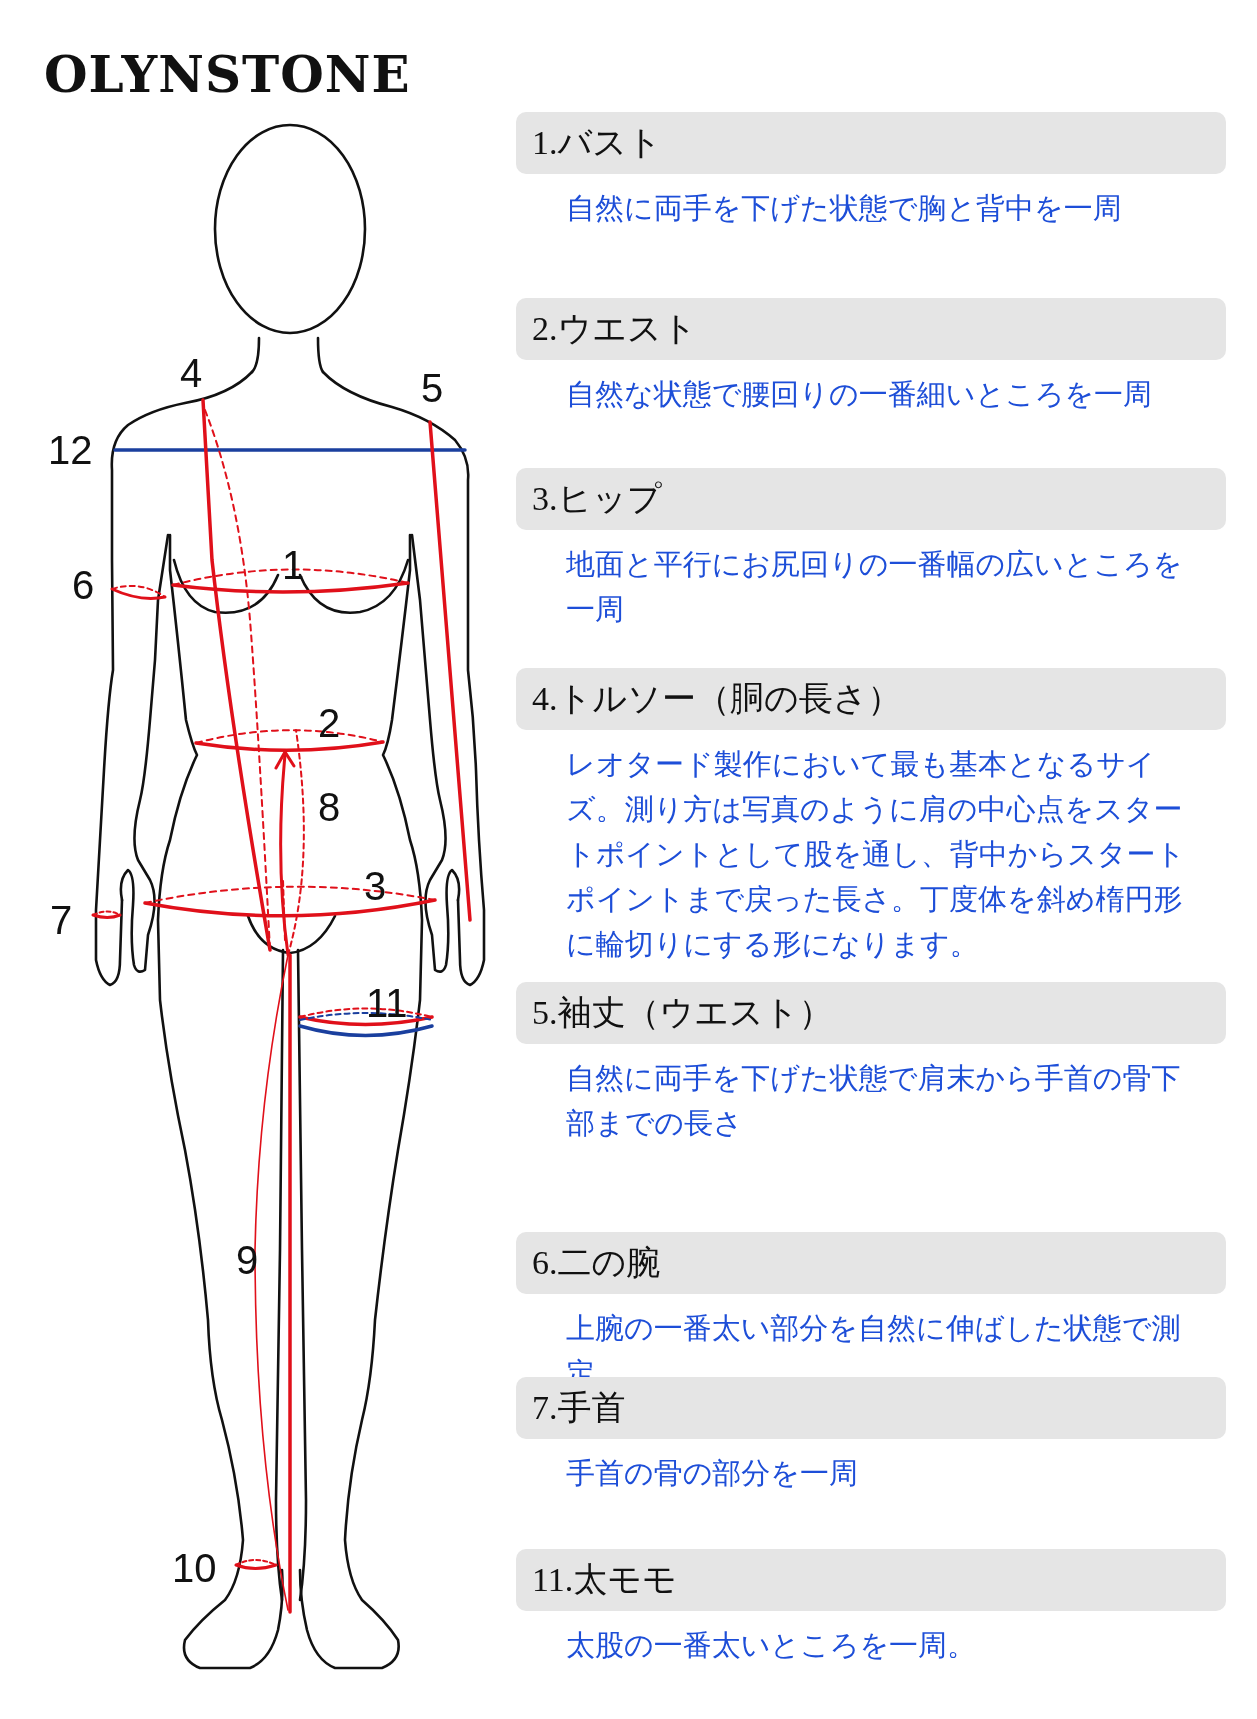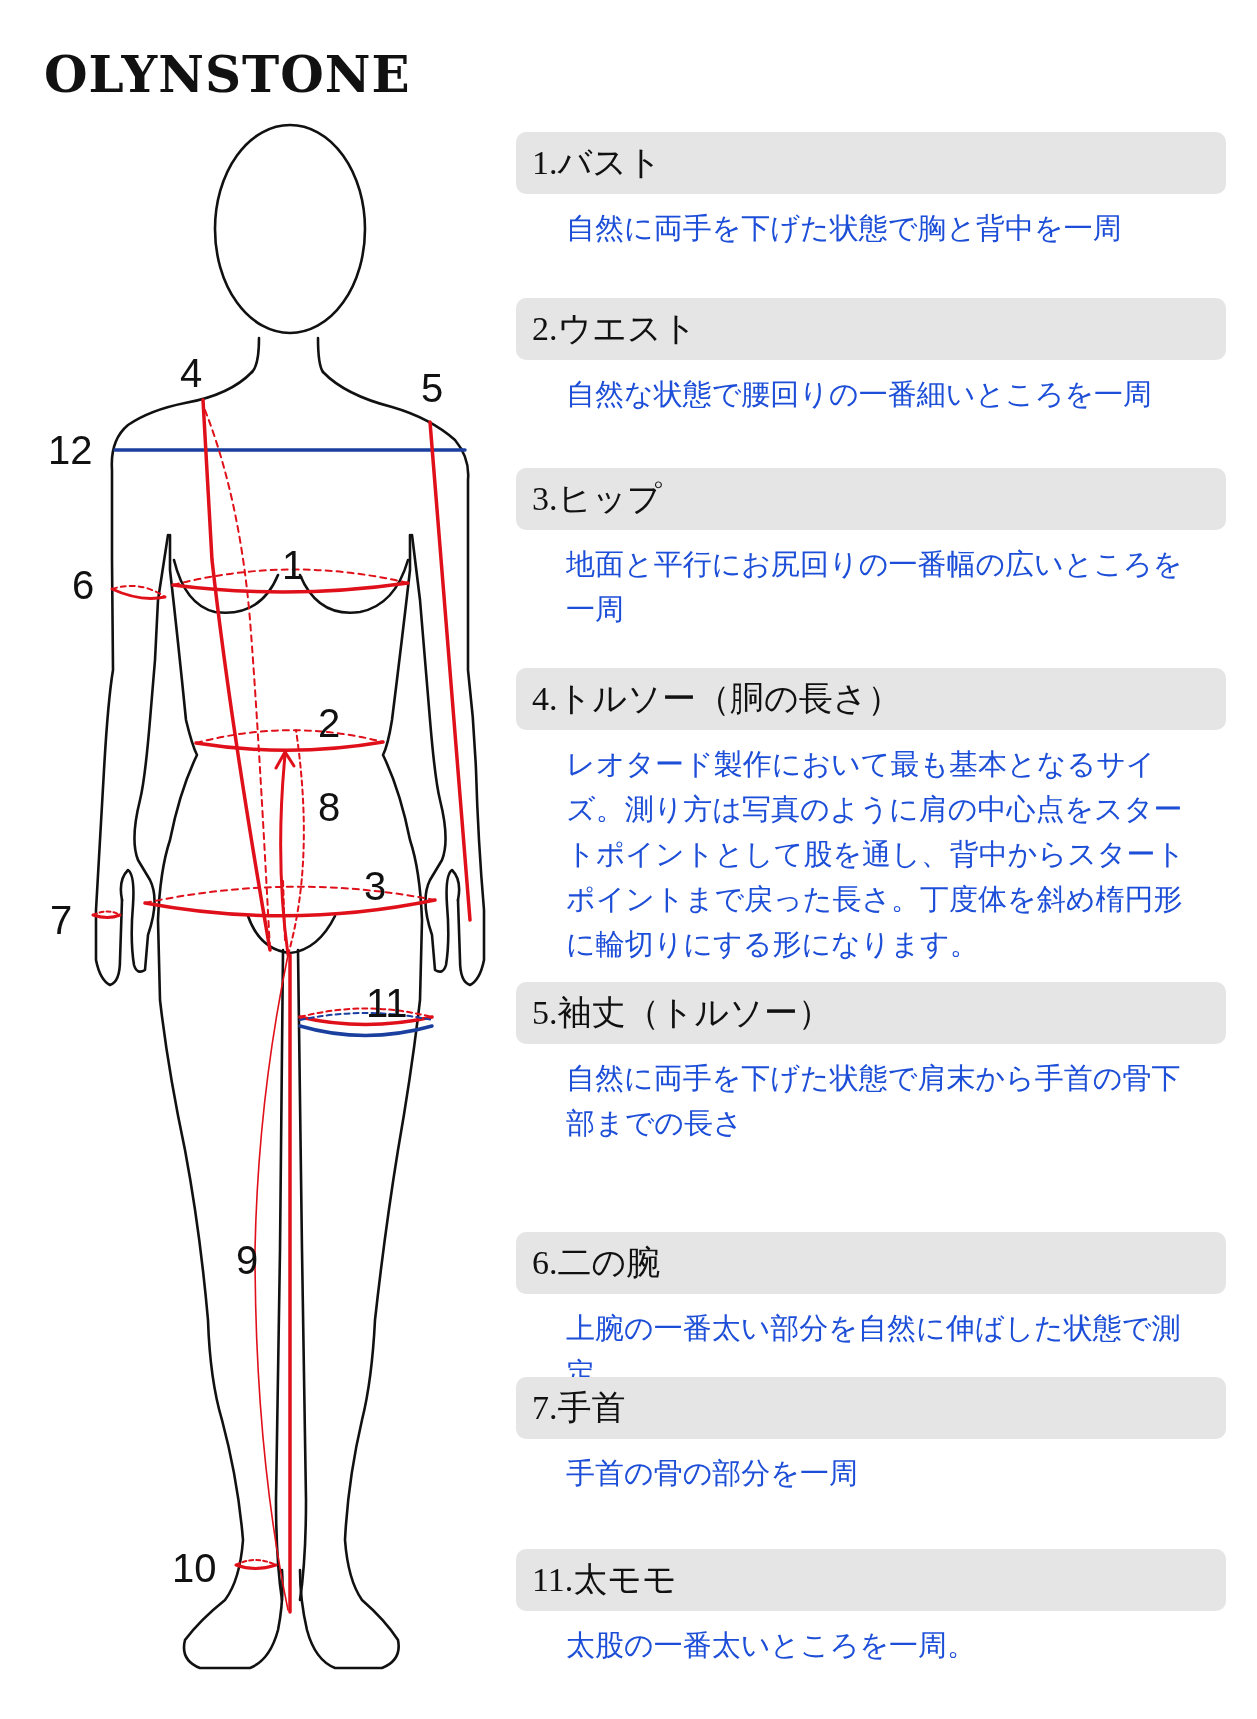--- a/index.html
+++ b/index.html
@@ -104,21 +104,21 @@
   <div class="num" style="left:282px;top:545px">1</div>
   <div class="num" style="left:318px;top:703px">2</div>
   <div class="num" style="left:318px;top:787px">8</div>
   <div class="num" style="left:50px;top:900px">7</div>
   <div class="num" style="left:364px;top:866px">3</div>
   <div class="num" style="left:366px;top:983px">11</div>
   <div class="num" style="left:236px;top:1240px">9</div>
   <div class="num" style="left:172px;top:1548px">10</div>
 </div>
 
-<div class="section" style="top:132px">
+<div class="section" style="top:112px">
   <div class="card">
     <span class="card-title"><span class="n">1.</span><span>バスト</span></span>
   </div>
   <div class="desc">自然に両手を下げた状態で胸と背中を一周</div>
 </div>
 
 <div class="section" style="top:298px">
   <div class="card">
     <span class="card-title"><span class="n">2.</span><span>ウエスト</span></span>
   </div>
@@ -134,21 +134,21 @@
 
 <div class="section" style="top:668px">
   <div class="card">
     <span class="card-title"><span class="n">4.</span><span>トルソー（胴の長さ）</span></span>
   </div>
   <div class="desc">レオタード製作において最も基本となるサイズ。測り方は写真のように肩の中心点をスタートポイントとして股を通し、背中からスタートポイントまで戻った長さ。丁度体を斜め楕円形に輪切りにする形になります。</div>
 </div>
 
 <div class="section" style="top:982px">
   <div class="card">
-    <span class="card-title"><span class="n">5.</span><span>袖丈（トルソー）</span></span>
+    <span class="card-title"><span class="n">5.</span><span>袖丈（ウエスト）</span></span>
   </div>
   <div class="desc">自然に両手を下げた状態で肩末から手首の骨下部までの長さ</div>
 </div>
 
 <div class="section" style="top:1232px">
   <div class="card">
     <span class="card-title"><span class="n">6.</span><span>二の腕</span></span>
   </div>
   <div class="desc">上腕の一番太い部分を自然に伸ばした状態で測定</div>
 </div>

